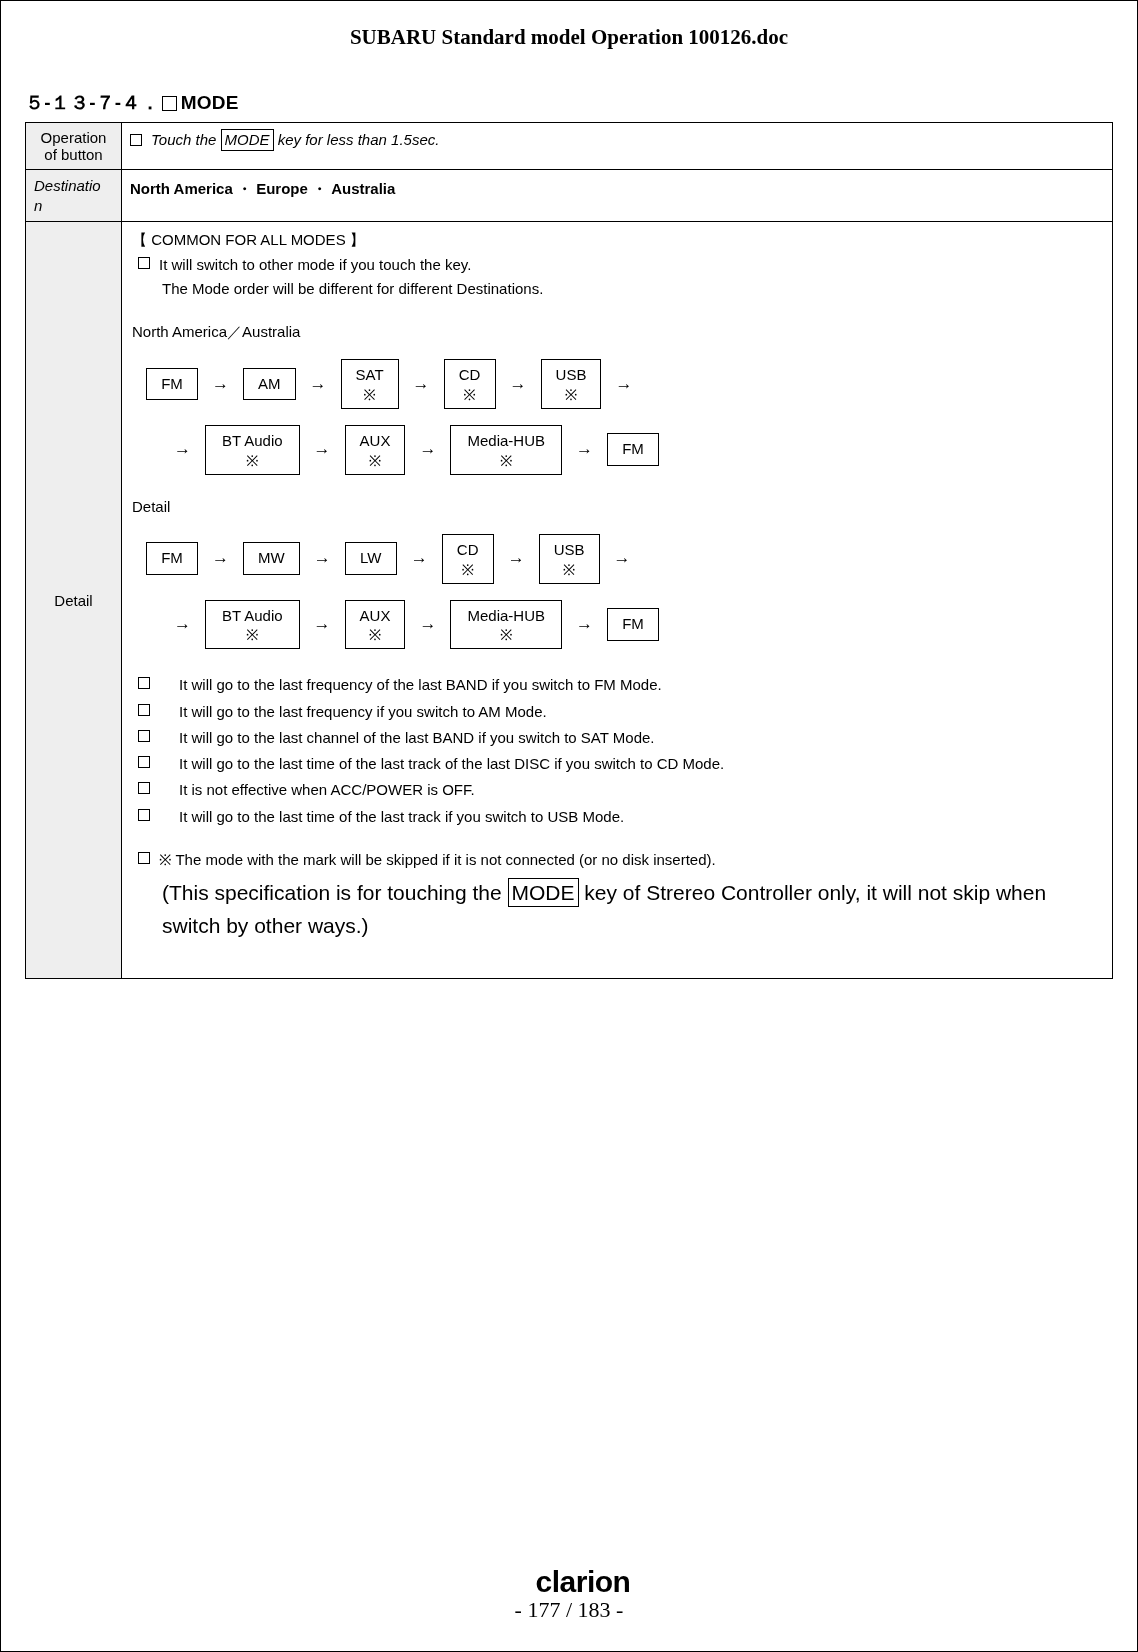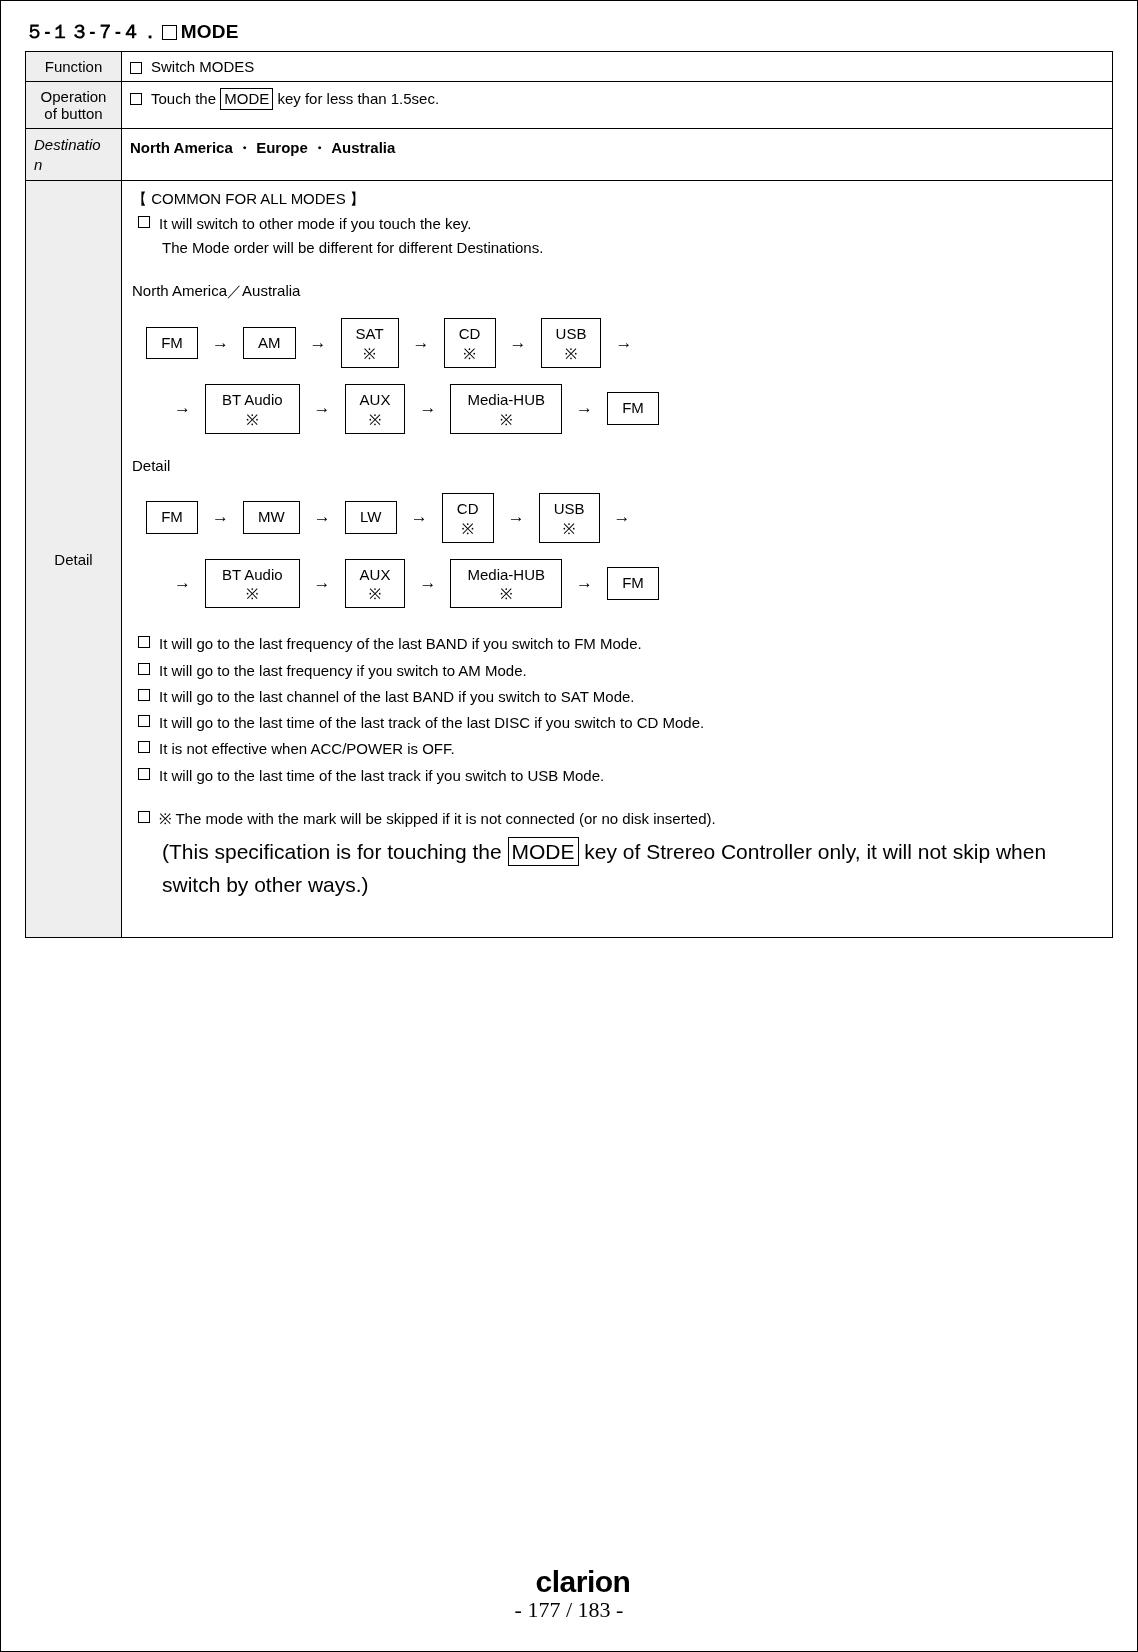--- a/index.html
+++ b/index.html
@@ -98,21 +98,21 @@
     min-width: 52px;
     padding: 6px 14px;
     text-align: center;
     line-height: 1.25;
     font-size: 15px;
   }
   .mode-box.wide { min-width: 90px; padding: 6px 16px; }
   .mode-box .star { display:block; font-size: 15px; line-height:1.0; margin-top:2px; }
   .arrow { font-size: 17px; }
   .bullets { margin-top: 24px; }
-  .bullets .row-flex { margin-bottom: 3px; }
+  .bullets .row-flex { margin-bottom: 3px; gap: 20px; }
   .skip-note { margin-top: 20px; }
   .paren-note { margin: 6px 0 22px 30px; font-size: 21px; }
   .footer {
     position: absolute;
     left: 0; right: 0;
     bottom: 28px;
     text-align: center;
   }
   .footer .brand {
     font-family: "Arial Black", Arial, sans-serif;
@@ -125,46 +125,38 @@
     font-family: "Times New Roman", serif;
     font-size: 22px;
     margin-top: -2px;
   }
 </style>
 </head>
 <body>
 
 <div class="page">
 
+  <div class="doc-title">SUBARU Standard model Operation 100126.doc</div>
 
   <div class="heading-row">
     <span>５-１３-７-４．</span>
     <span class="heading-box"></span>
     <span>MODE</span>
   </div>
 
   <table class="spec">
     <colgroup>
         <col style="width:96px">
         <col>
       </colgroup>
     <tbody>
       <tr>
-        <td class="label">Function</td>
-        <td>
-          <div class="row-flex">
-            <span class="small-box"></span>
-            <span>Switch MODES</span>
-          </div>
-        </td>
-      </tr>
-      <tr>
         <td class="label">Operation of button</td>
         <td>
-          <div class="row-flex" style="align-items:center;">
+          <div class="row-flex" style="align-items:center;font-style:italic;">
             <span class="small-box" style="margin-top:0;"></span>
             <span>
               <span>Touch the </span>
               <span class="key-box">MODE</span><span> key for less than 1.5sec.</span>
             </span>
           </div>
         </td>
       </tr>
       <tr>
         <td class="label dest" style="white-space:pre-line;font-style:italic;">Destinatio

